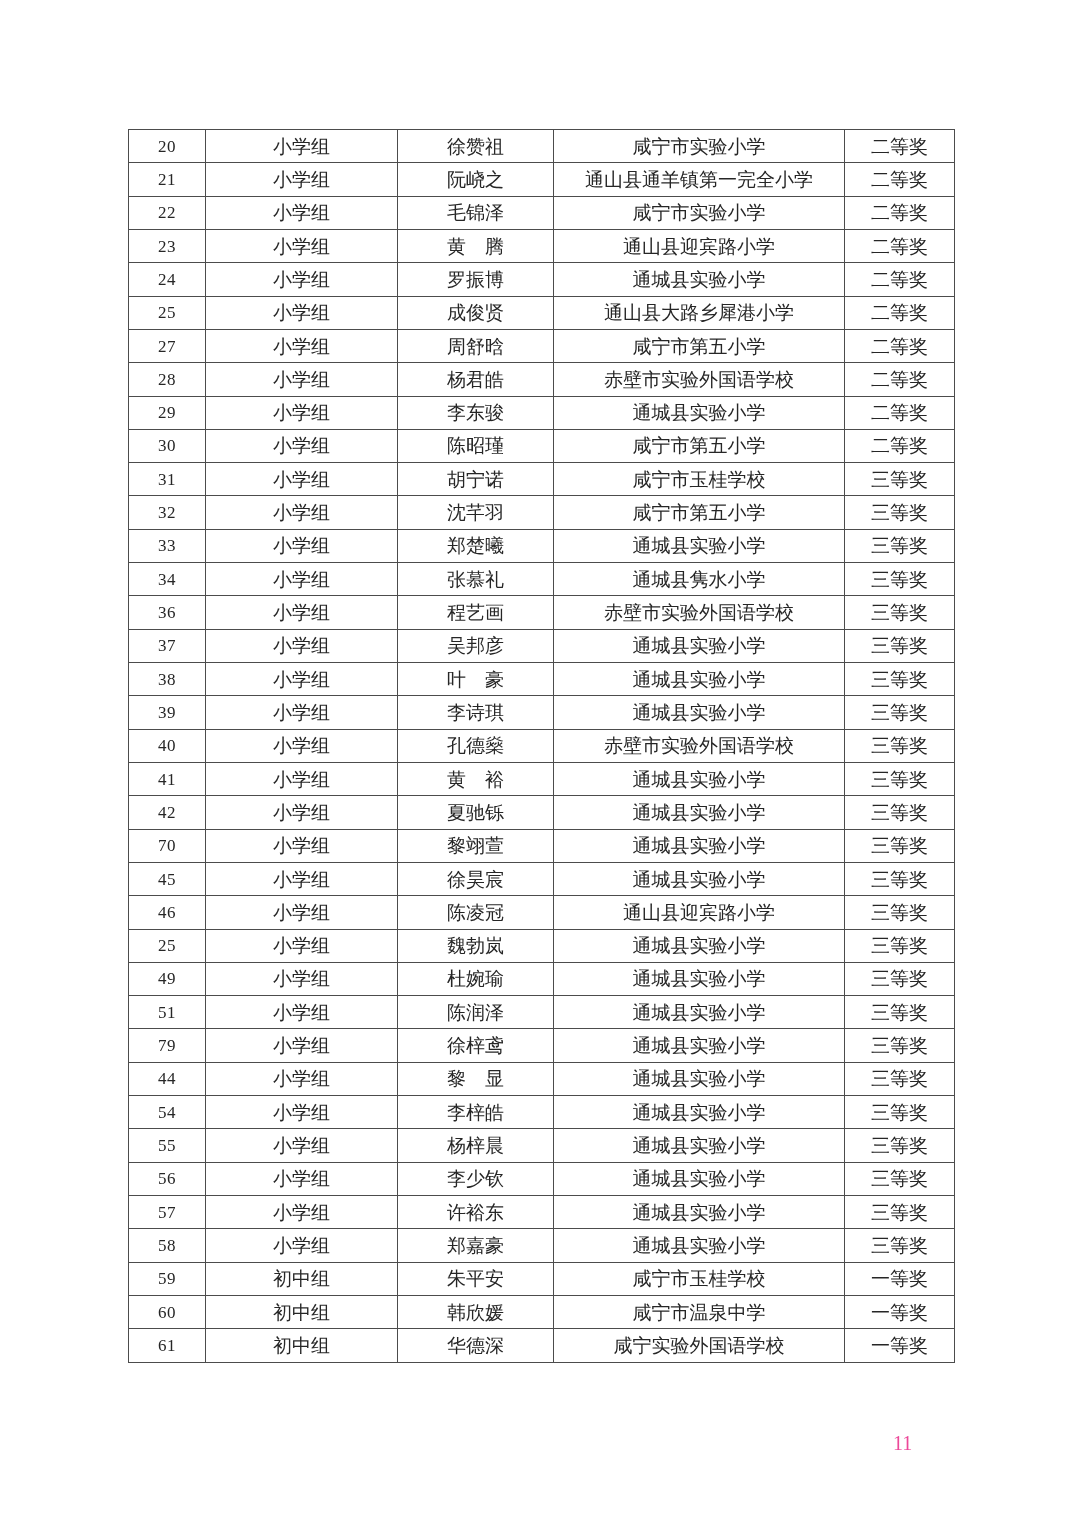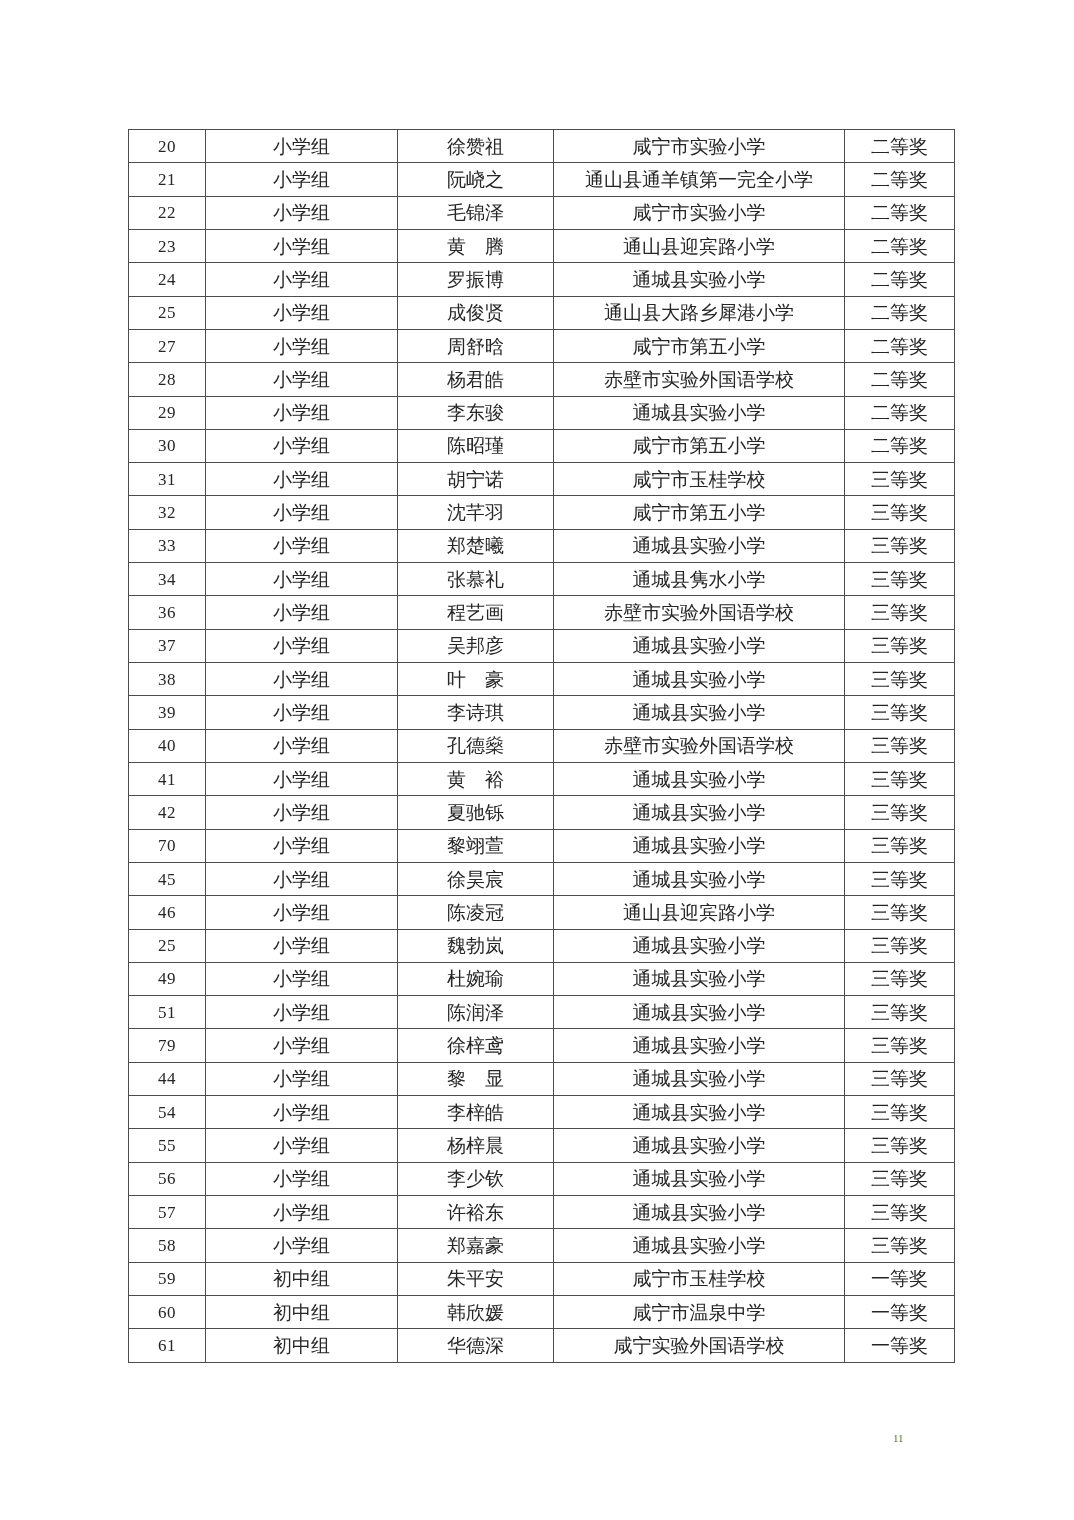--- a/index.html
+++ b/index.html
@@ -52,22 +52,22 @@
   }
   col.c-no     { width: 77px;  }
   col.c-group  { width: 192px; }
   col.c-name   { width: 156px; }
   col.c-school { width: 291px; }
   col.c-award  { width: 110px; }
   .pageno {
     position: absolute;
     left: 893px;
     top: 1432px;
-    font-size: 11px;
-    color: #4d7c0f;
+    font-size: 20px;
+    color: #ec4899;
   }
 </style>
 </head>
 <body>
 
 <div class="page">
 
   <table class="award-table">
     <colgroup>
       <col class="c-no">

